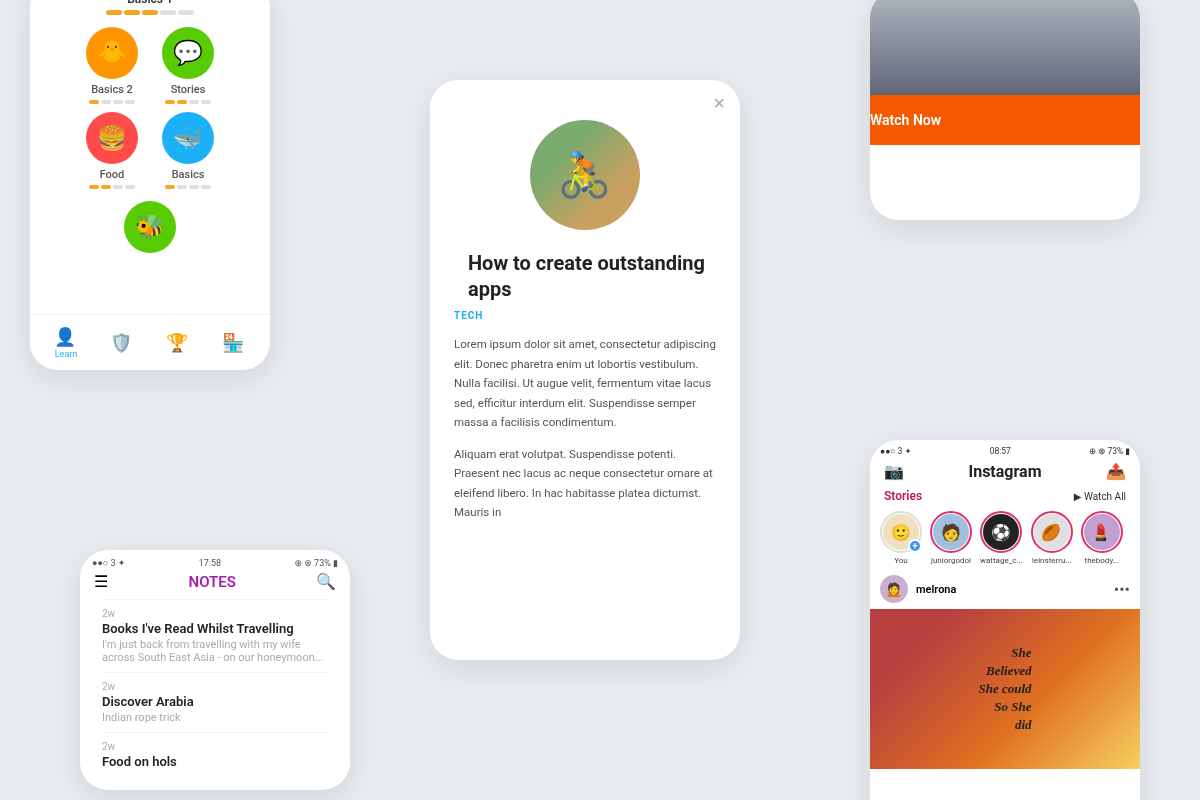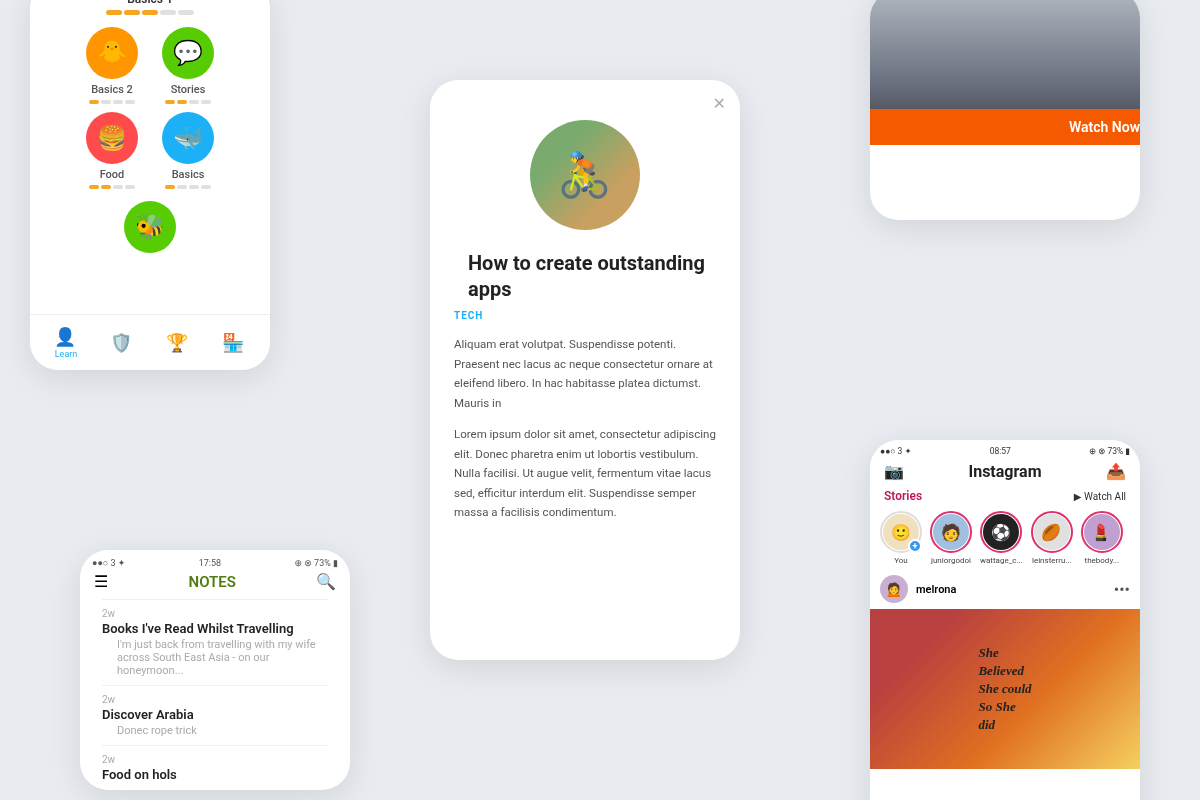--- a/index.html
+++ b/index.html
@@ -147,52 +147,52 @@
     }
     .video-thumb-bg {
       width: 100%; height: 100%;
       background: linear-gradient(to bottom, #b0b8c0 0%, #6a7080 60%, #3a3a3a 100%);
     }
     .video-watch-btn {
       position: absolute; bottom: 0; left: 0; right: 0;
       background: #f55a00;
       color: #fff;
       font-size: 14px; font-weight: 600;
-      text-align: right;
-      padding: 10px 0;
+      text-align: left;
+      padding: 17px 0;
       cursor: pointer;
     }
 
     
     #card-notes {
       width: 270px;
       height: 240px;
       bottom: 10px;
       left: 80px;
     }
     .notes-statusbar {
       padding: 8px 12px 4px;
       display: flex; align-items: center; justify-content: space-between;
       font-size: 9px; color: #555;
     }
     .notes-header {
       display: flex; align-items: center; justify-content: space-between;
       padding: 0 14px 8px;
     }
     .notes-title {
-      font-size: 15px; font-weight: 600; color: #4d7c0f; text-align: center; flex: 1;
+      font-size: 15px; font-weight: 600; color: #a21caf; text-align: center; flex: 1;
     }
     .notes-list { padding: 0 22px; }
     .notes-item {
       border-top: 1px solid #f0f0f0;
       padding: 8px 0;
     }
     .notes-item-age { font-size: 10px; color: #aaa; margin-bottom: 2px; }
     .notes-item-title { font-size: 13px; font-weight: 600; color: #222; margin-bottom: 2px; }
-    .notes-item-preview { font-size: 11px; color: #aaa; margin-left: 15px; }
+    .notes-item-preview { font-size: 11px; color: #aaa; }
 
     
     #card-instagram {
       width: 270px;
       height: 390px;
       bottom: -30px;
       right: 60px;
     }
     .ig-statusbar {
       padding: 6px 10px 2px;
@@ -253,21 +253,21 @@
       position: absolute; bottom: -2px; right: -2px;
       width: 14px; height: 14px; border-radius: 50%;
       background: #3897f0; border: 2px solid #fff;
       display: flex; align-items: center; justify-content: center;
       font-size: 9px; color: #fff; font-weight: 700;
     }
 
     .mug-text {
       font-family: Georgia, serif;
       font-size: 13px;
-      text-align: left;
+      text-align: right;
       color: #222;
       line-height: 1.4;
       font-style: italic;
       font-weight: 700;
     }
   </style>
 </head>
 <body>
 
 <div class="card" id="card-duolingo">
@@ -355,22 +355,22 @@
 <div class="card" id="card-article">
   <div class="article-close">✕</div>
   <div class="article-avatar-wrap">
     <div class="article-avatar">
       <div class="article-avatar-img">🚴</div>
     </div>
   </div>
   <div class="article-body">
     <div class="article-title">How to create outstanding apps</div>
     <div class="article-tag" style="color:#1cb0f6;">TECH</div>
+    <div class="article-para">Lorem ipsum dolor sit amet, consectetur adipiscing elit. Donec pharetra enim ut lobortis vestibulum. Nulla facilisi. Ut augue velit, fermentum vitae lacus sed, efficitur interdum elit. Suspendisse semper massa a facilisis condimentum.</div>
     <div class="article-para">Aliquam erat volutpat. Suspendisse potenti. Praesent nec lacus ac neque consectetur ornare at eleifend libero. In hac habitasse platea dictumst. Mauris in</div>
-    <div class="article-para">Lorem ipsum dolor sit amet, consectetur adipiscing elit. Donec pharetra enim ut lobortis vestibulum. Nulla facilisi. Ut augue velit, fermentum vitae lacus sed, efficitur interdum elit. Suspendisse semper massa a facilisis condimentum.</div>
   </div>
 </div>
 
 <div class="card" id="card-video">
   <div class="video-thumb">
     <div class="video-thumb-bg"></div>
     <div class="video-watch-btn">Watch Now</div>
   </div>
 </div>
 
@@ -387,21 +387,21 @@
   </div>
   <div class="notes-list">
     <div class="notes-item">
       <div class="notes-item-age">2w</div>
       <div class="notes-item-title">Books I've Read Whilst Travelling</div>
       <div class="notes-item-preview">I'm just back from travelling with my wife across South East Asia - on our honeymoon...</div>
     </div>
     <div class="notes-item">
       <div class="notes-item-age">2w</div>
       <div class="notes-item-title">Discover Arabia</div>
-      <div class="notes-item-preview">Donec rope trick</div>
+      <div class="notes-item-preview">Indian rope trick</div>
     </div>
     <div class="notes-item">
       <div class="notes-item-age">2w</div>
       <div class="notes-item-title">Food on hols</div>
     </div>
   </div>
 </div>
 
 <div class="card" id="card-instagram">
   <div class="ig-statusbar">

